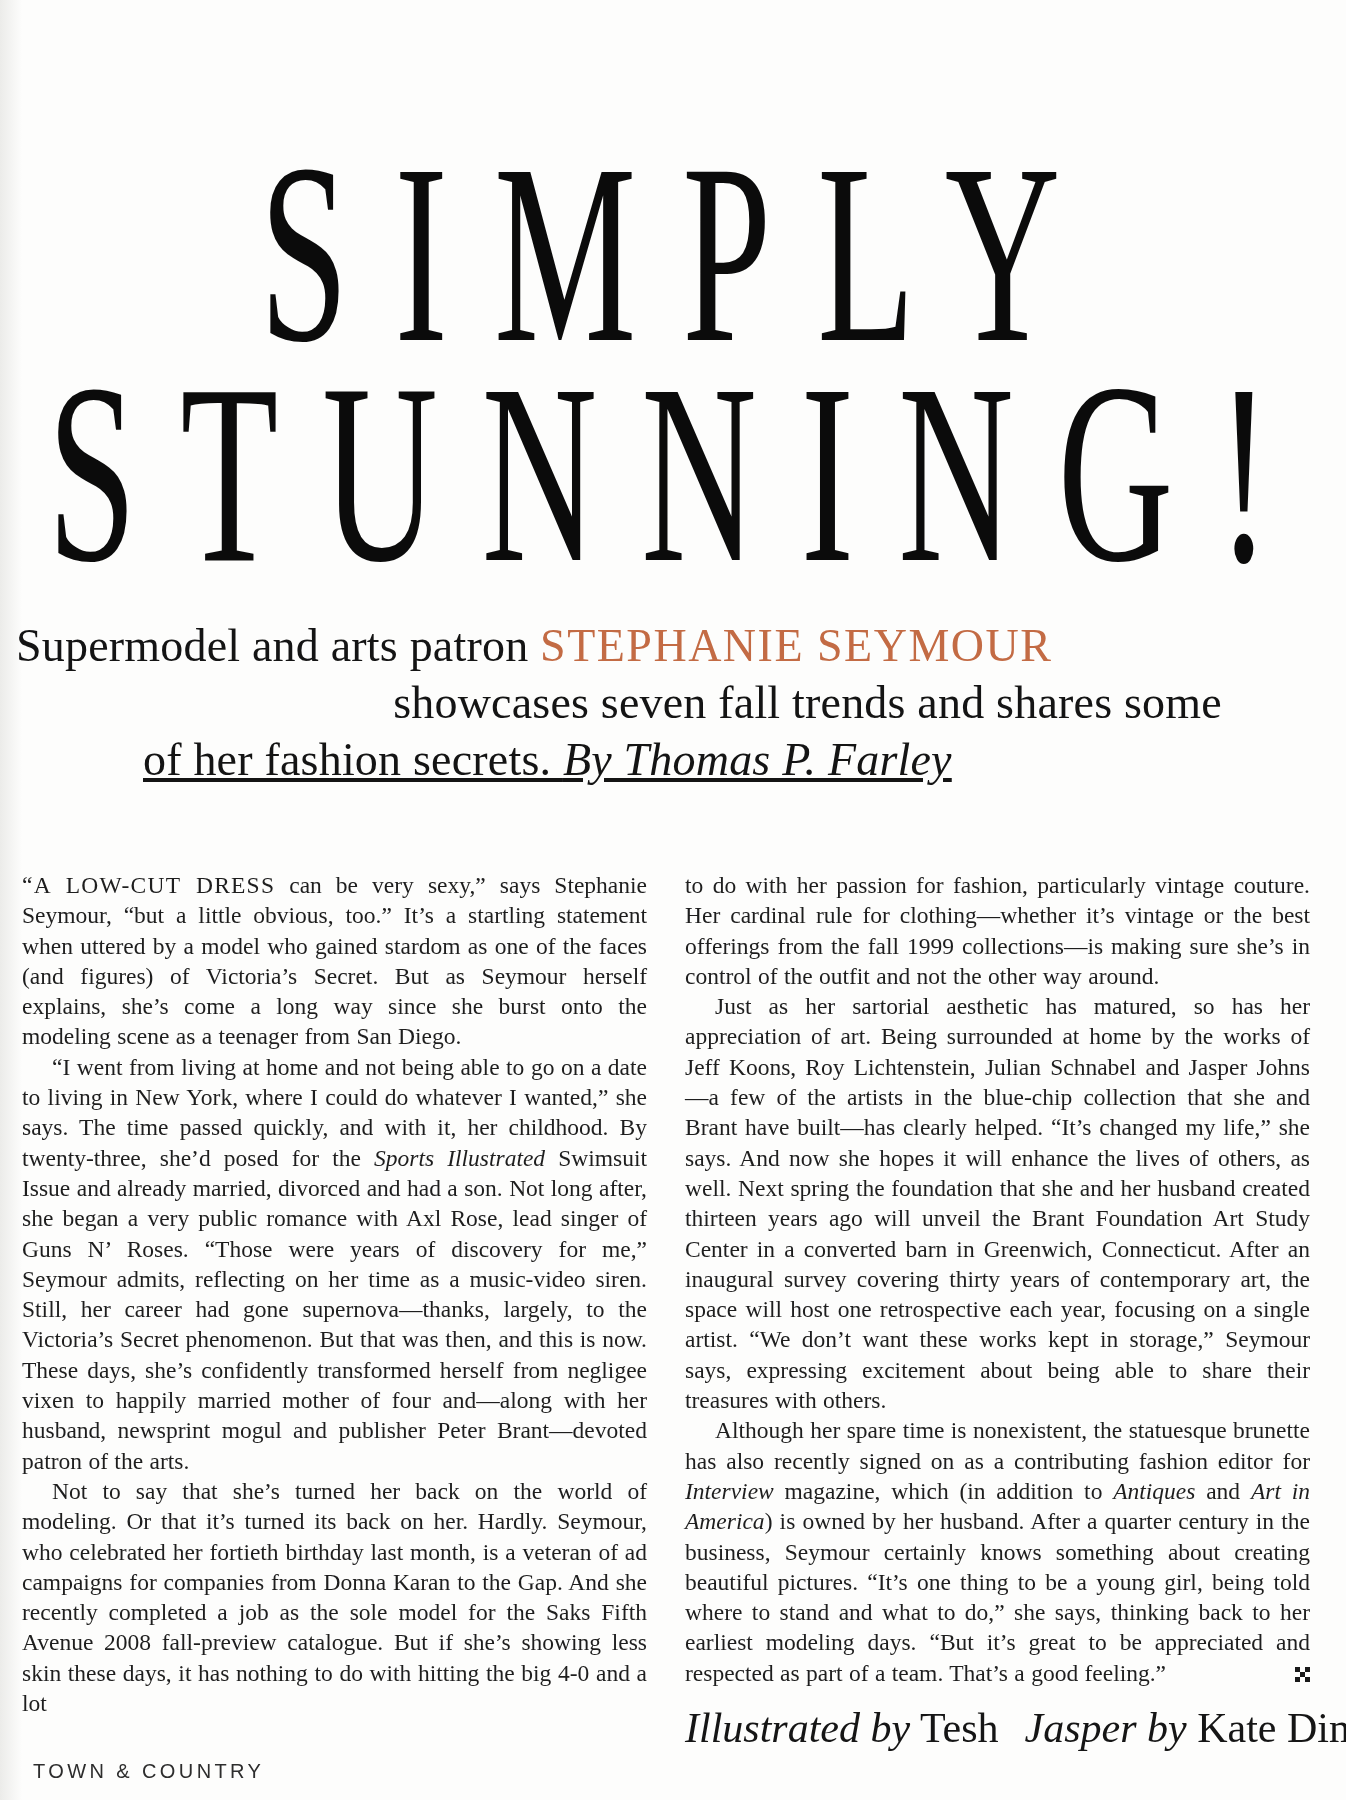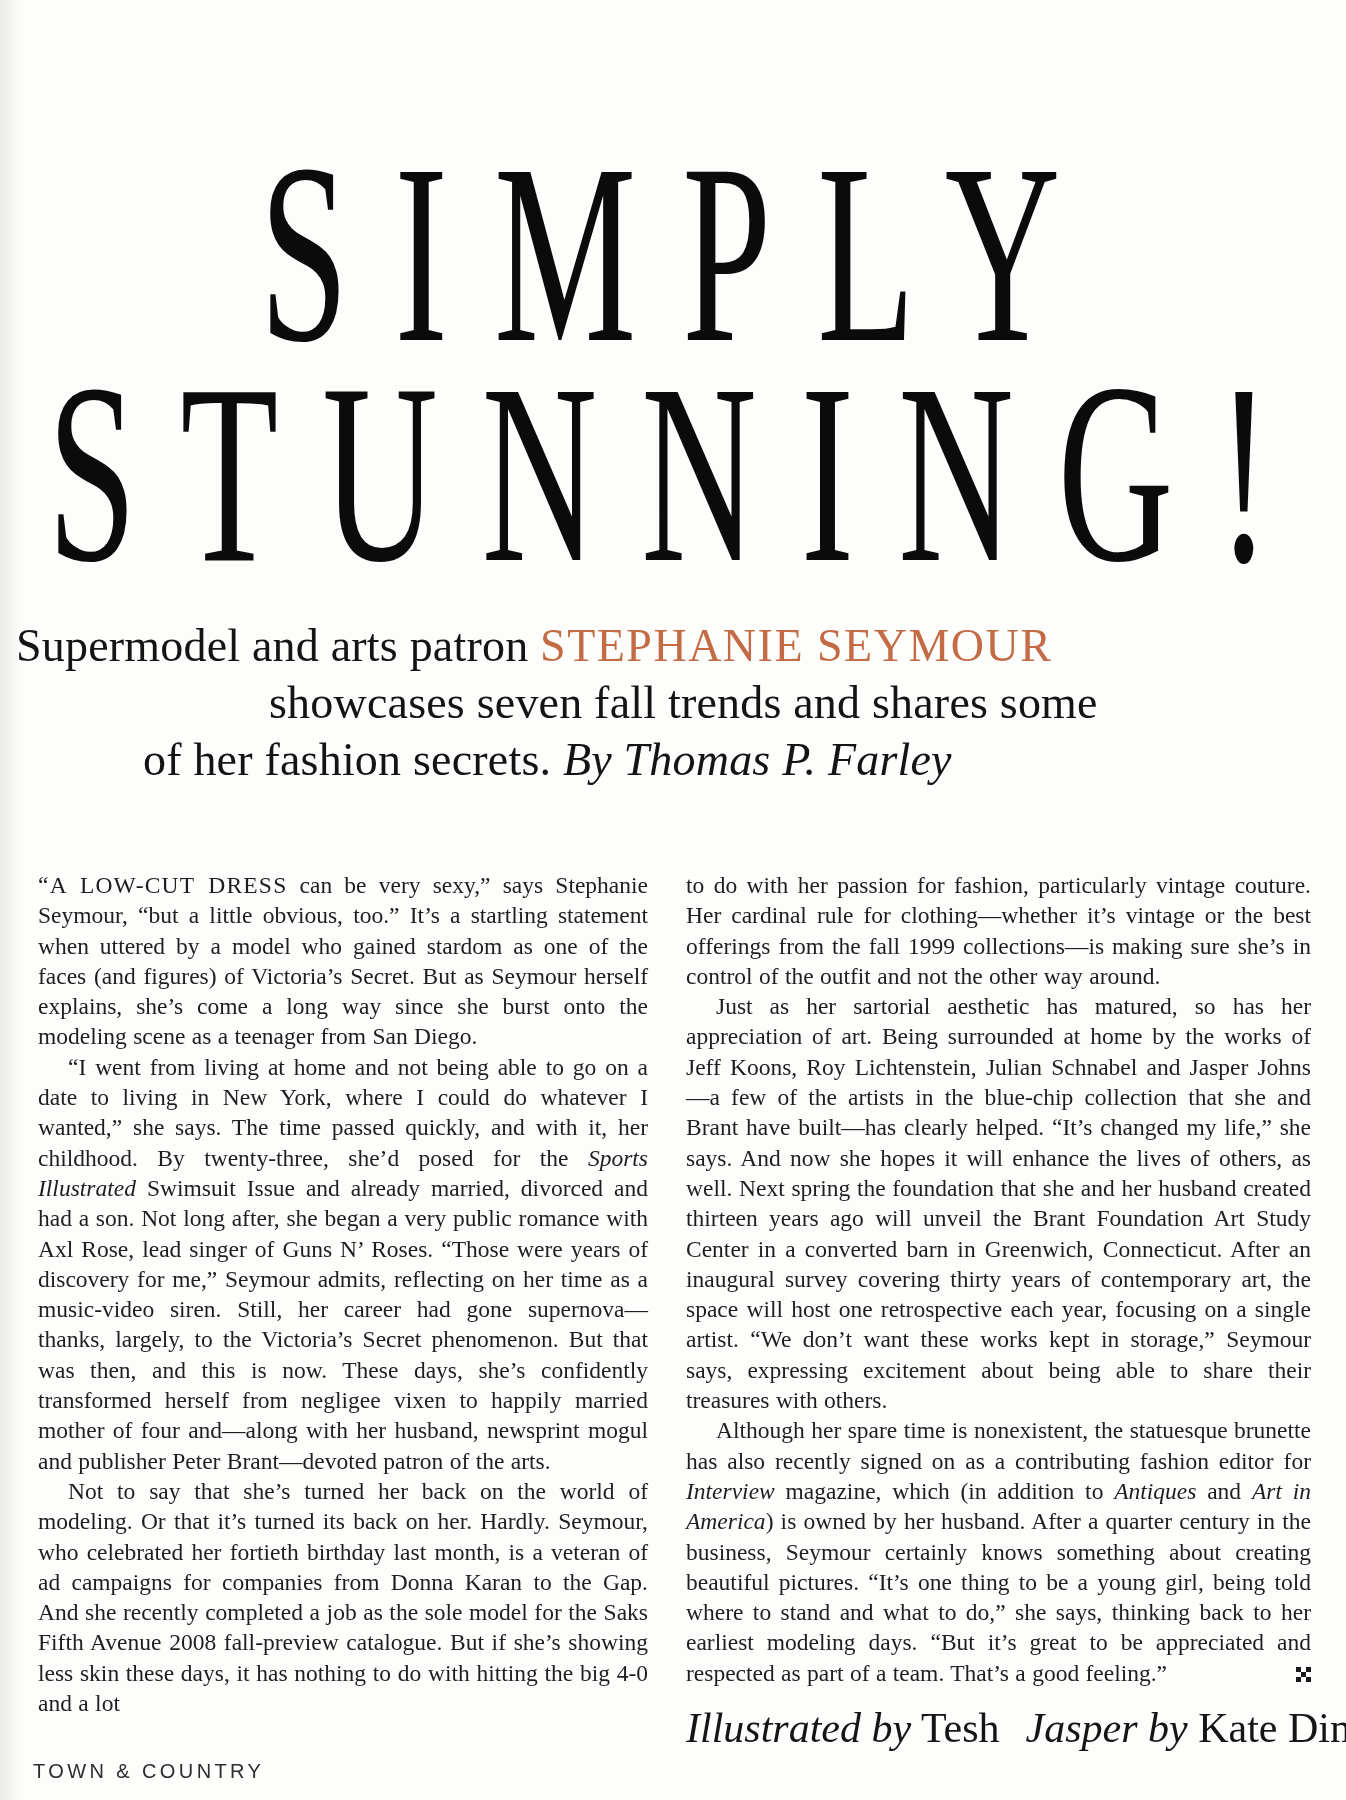--- a/index.html
+++ b/index.html
@@ -38,31 +38,31 @@
   
   .deck {
     margin-top: 26px;
     padding-left: 16px;
     font-size: 46px;
     line-height: 57px;
     color: #141414;
     letter-spacing: 0.2px;
   }
   .deck .dline { white-space: nowrap; }
-  .deck .dline.d2 { padding-left: 253px; }
-  .deck .dline.d3 { padding-left: 127px; }
+  .deck .dline.d2 { padding-left: 253px; text-align: center; }
+  .deck .dline.d3 { padding-left: 127px; text-decoration: underline; }
   .deck .hl { letter-spacing: 1.5px; }
   .deck .byline { font-style: italic; }
 
   
   .body-cols {
     display: flex;
     gap: 38px;
     margin-top: 82px;
-    padding-left: 38px;
+    padding-left: 22px;
     padding-right: 35px;
   }
   .col { width: 625px; }
   .para {
     margin: 0;
     font-size: 23.5px;
     line-height: 30.3px;
     text-align: justify;
     hyphens: auto;
     -webkit-hyphens: auto;

